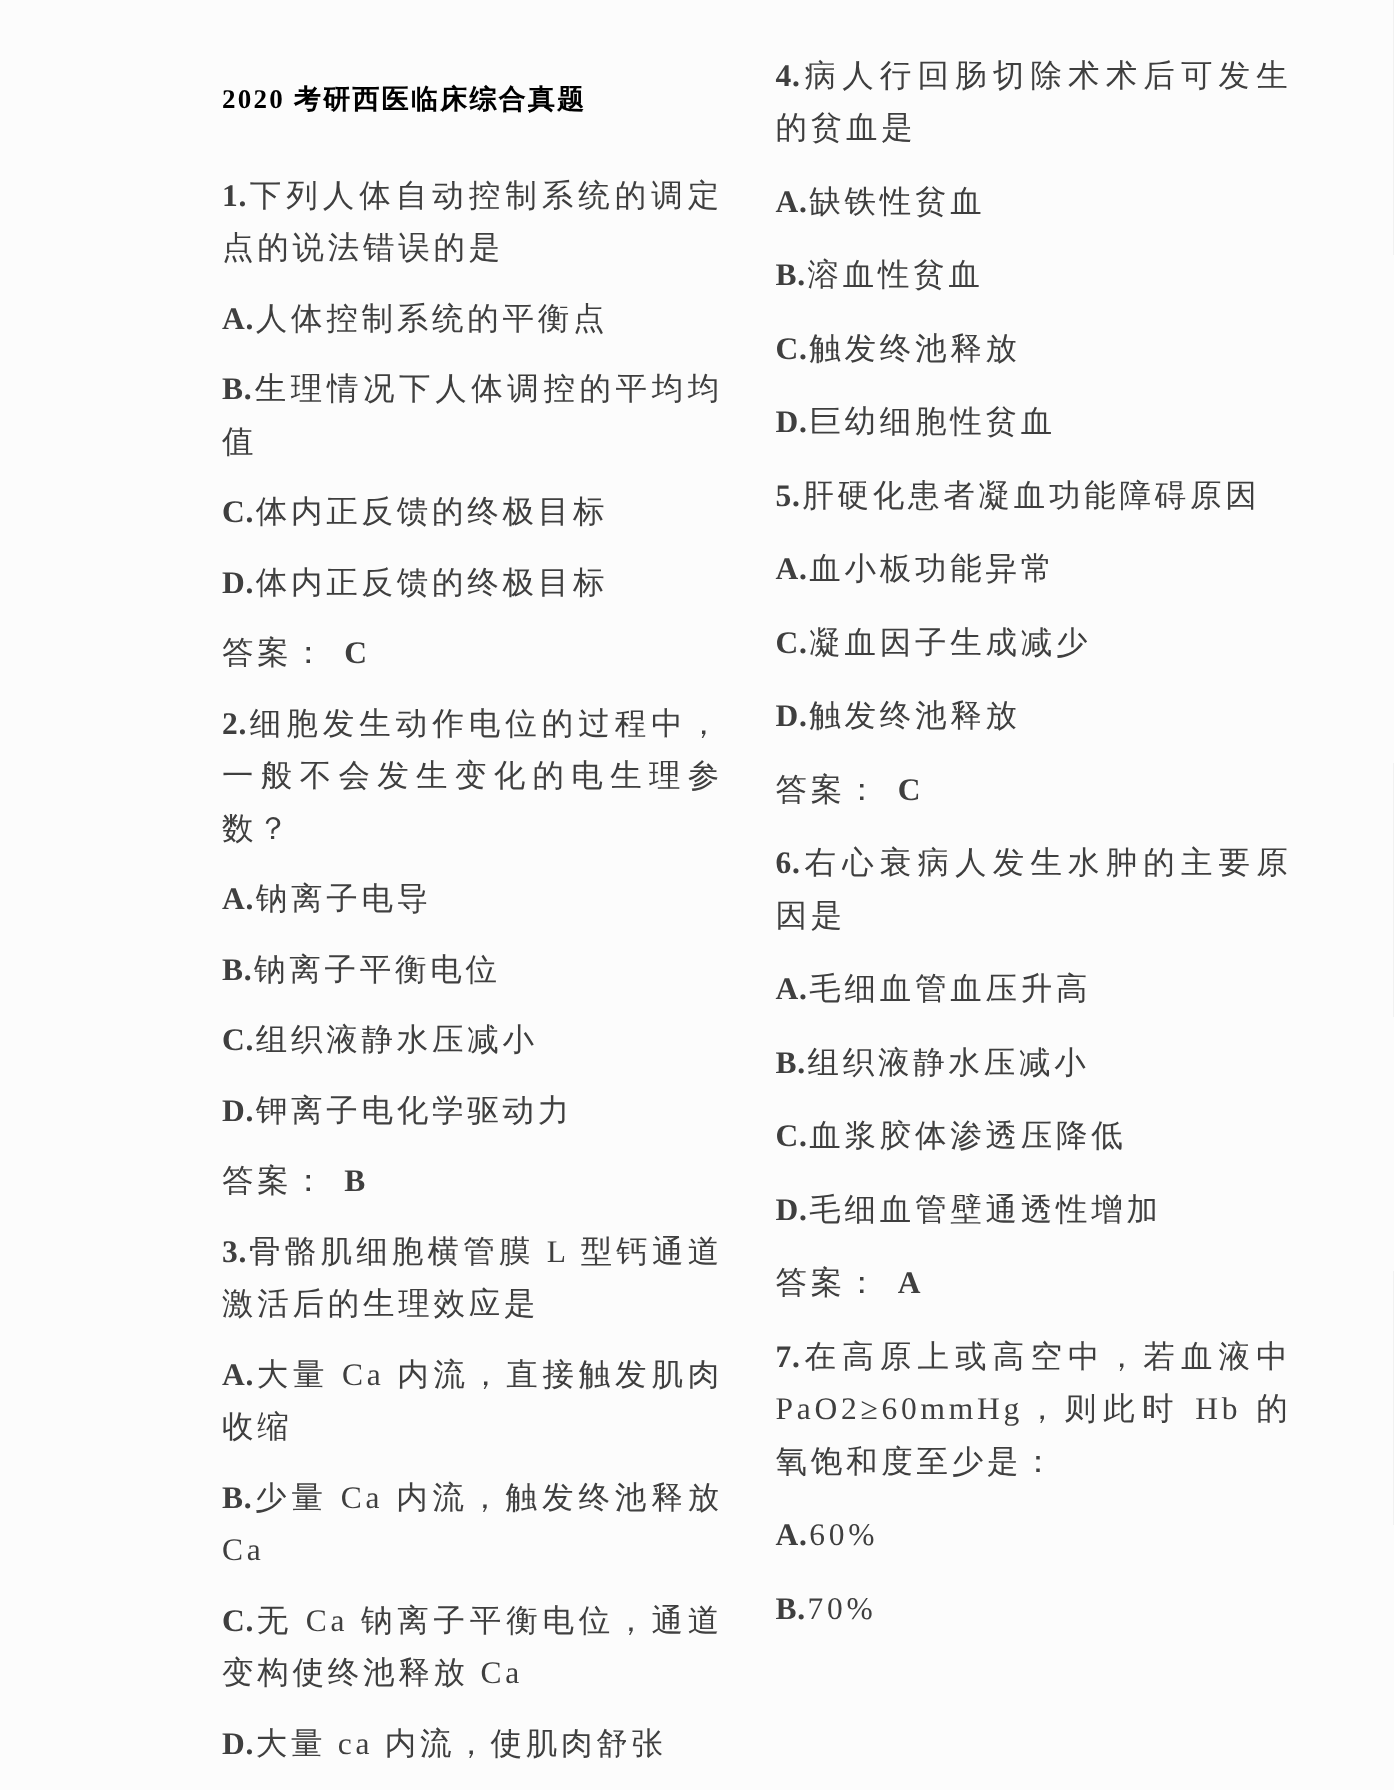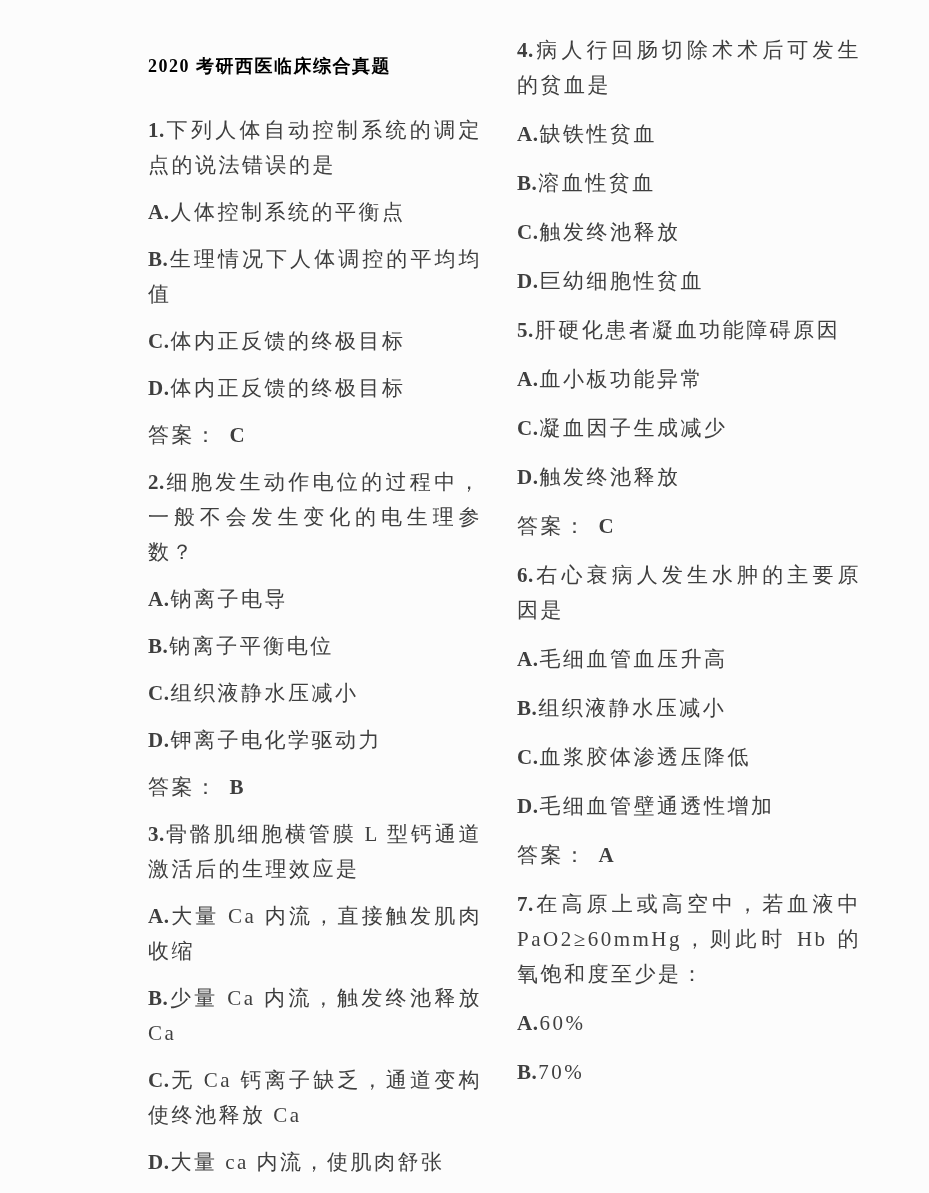--- a/index.html
+++ b/index.html
@@ -126,21 +126,21 @@
     </p>
     <div>
 
     <p class="para option">
         <b class="prefix">A.</b><span>大量 Ca 内流，直接触发肌肉收缩</span>
       </p>
             <p class="para option">
         <b class="prefix">B.</b><span>少量 Ca 内流，触发终池释放 Ca</span>
       </p>
             <p class="para option">
-        <b class="prefix">C.</b><span>无 Ca 钙离子缺乏，通道变构使终池释放 Ca</span>
+        <b class="prefix">C.</b><span>无 Ca 钠离子平衡电位，通道变构使终池释放 Ca</span>
       </p>
             <p class="para option">
         <b class="prefix">D.</b><span>大量 ca 内流，使肌肉舒张</span>
       </p>
           </div>
     <p class="para answer-line">
       
     </p>
   </div>
 </div>

